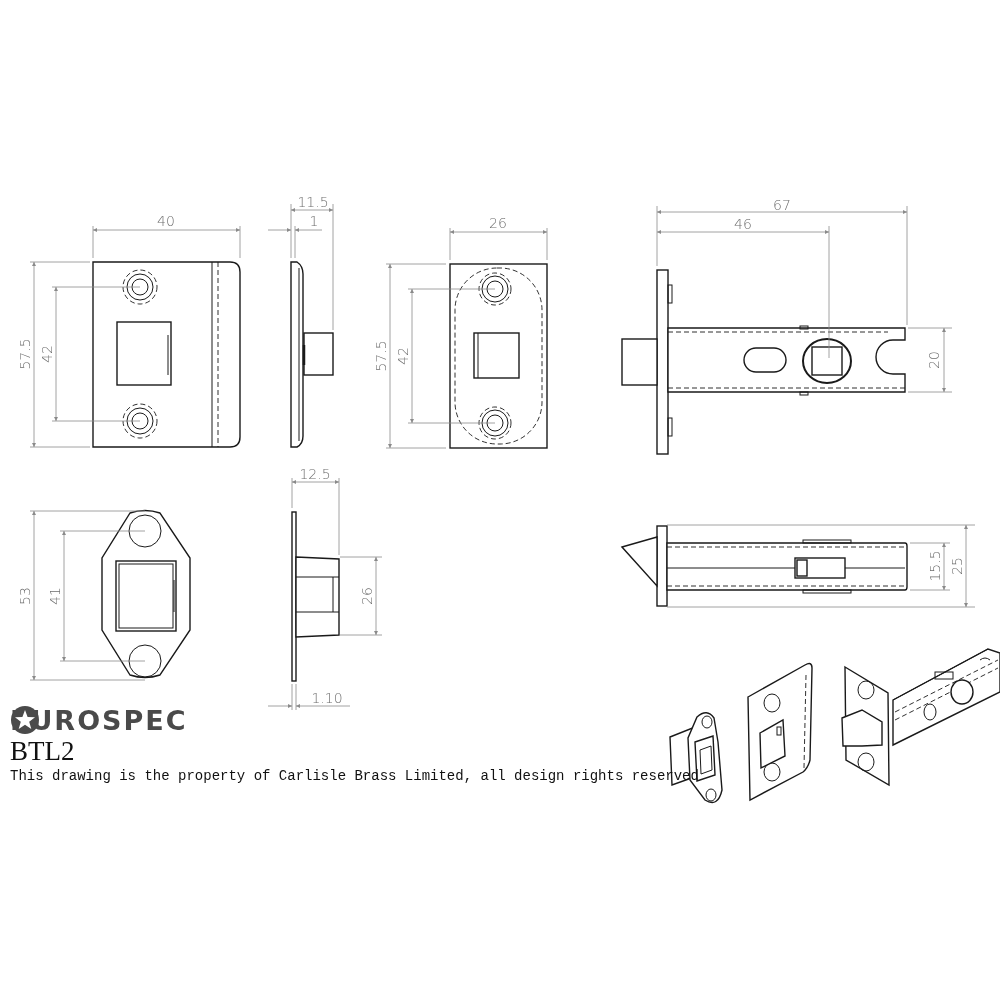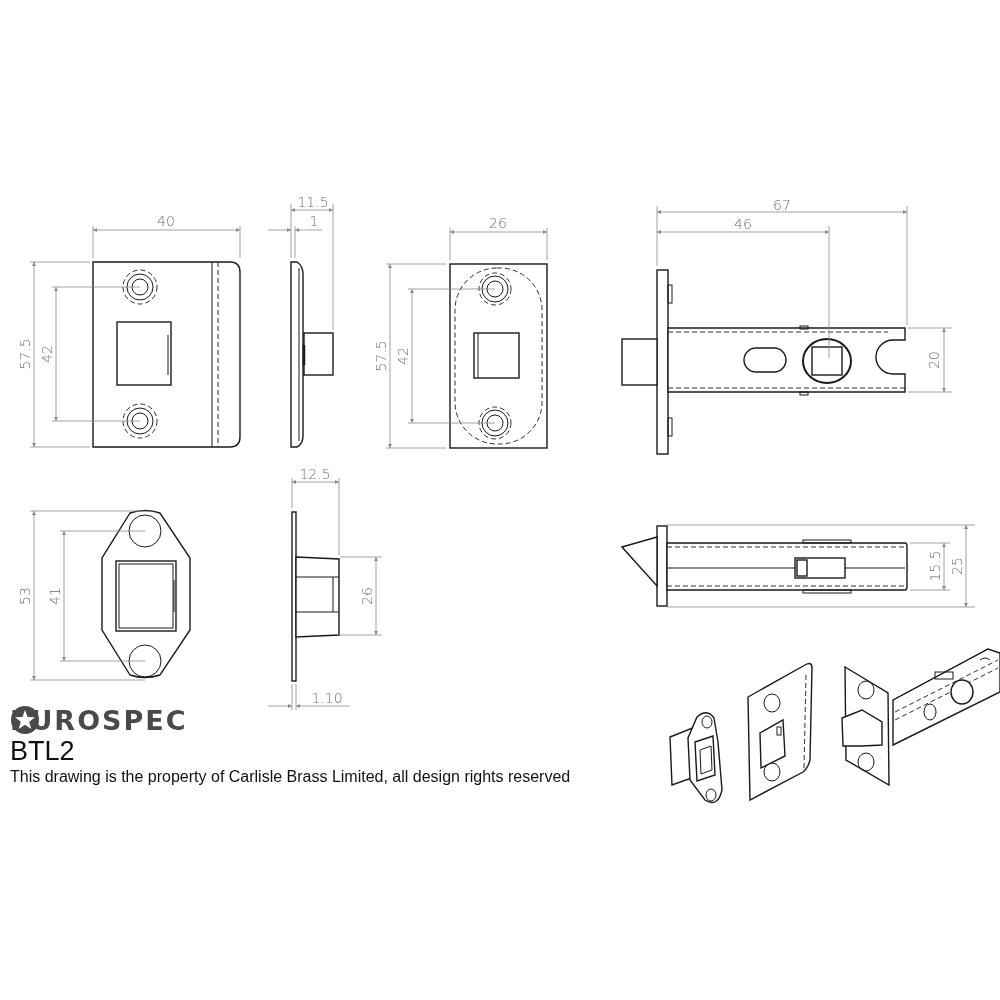--- a/index.html
+++ b/index.html
@@ -7,22 +7,22 @@
   svg { position:absolute; left:0; top:0; }
   .part { fill:#ffffff; stroke:#1a1a1a; stroke-width:1.4; }
   .thin { fill:none; stroke:#1a1a1a; stroke-width:1; }
   .dash { fill:none; stroke:#1a1a1a; stroke-width:0.9; stroke-dasharray:5 3; }
   .dim { fill:none; stroke:#8a8a8a; stroke-width:0.8; }
   .arrow { fill:#8a8a8a; }
   .dimtext { fill:#6e6e6e; font-family:"DejaVu Sans", sans-serif; font-size:14px; font-weight:300; }
   .brand { position:absolute; left:10px; top:705px; display:flex; align-items:center; gap:8px; }
   .brand-star { width:30px; height:30px; }
   .brand-name { font-family:"DejaVu Sans", sans-serif; font-weight:bold; font-size:27px; letter-spacing:2px; color:#4a4a4a; }
-  .model { position:absolute; left:10px; top:737px; font-family:Liberation Sans, sans-serif; font-size:27px; color:#111; line-height:28px; }
-  .notice { position:absolute; left:10px; top:768px; font-family:Liberation Sans, sans-serif; font-size:16px; color:#111; }
+  .model { position:absolute; left:10px; top:737px; font-family:Liberation Serif, serif; font-size:27px; color:#111; line-height:28px; }
+  .notice { position:absolute; left:10px; top:768px; font-family:Liberation Mono, monospace; font-size:14px; color:#111; }
 </style>
 </head>
 <body>
 
 <svg width="1000" height="1000" viewBox="0 0 1000 1000">
   <defs>
     <marker id="ar" viewBox="0 0 10 10" refX="10" refY="5" markerWidth="9" markerHeight="5" orient="auto-start-reverse">
       <path d="M0,0 L10,5 L0,10 z" class="arrow"></path>
     </marker>
   </defs>

